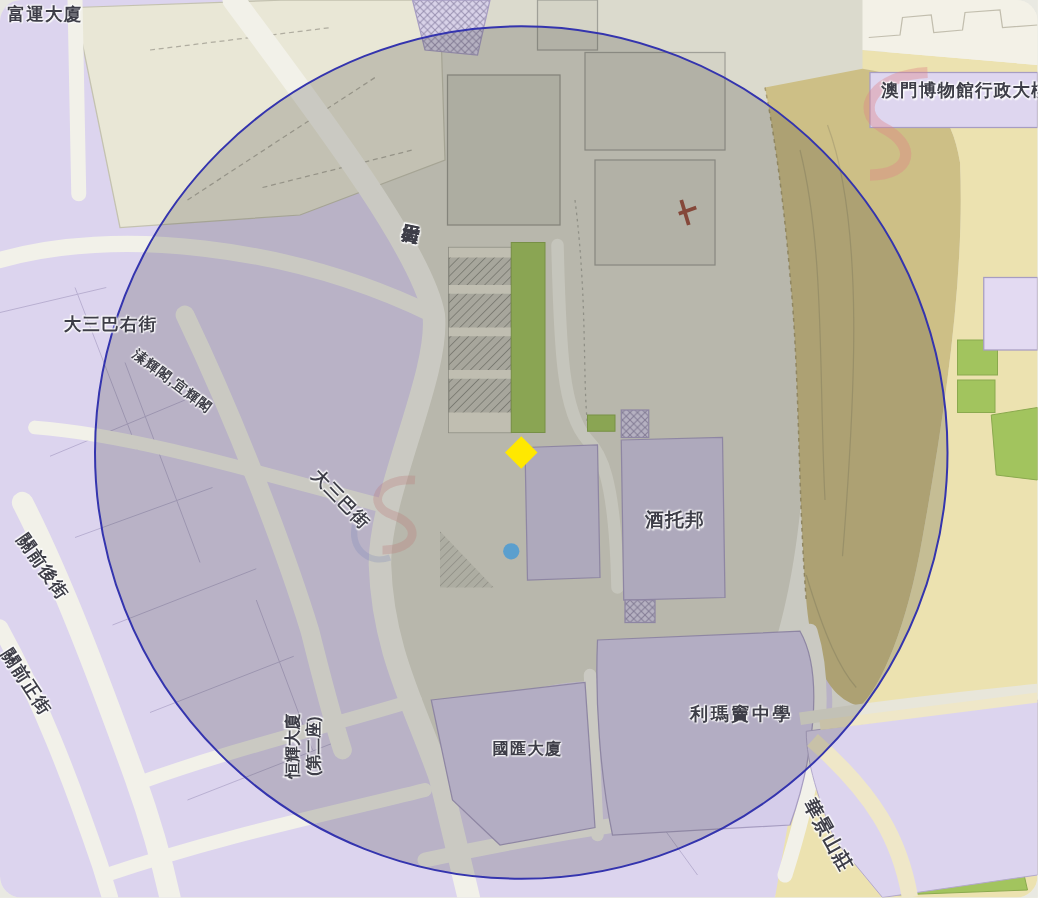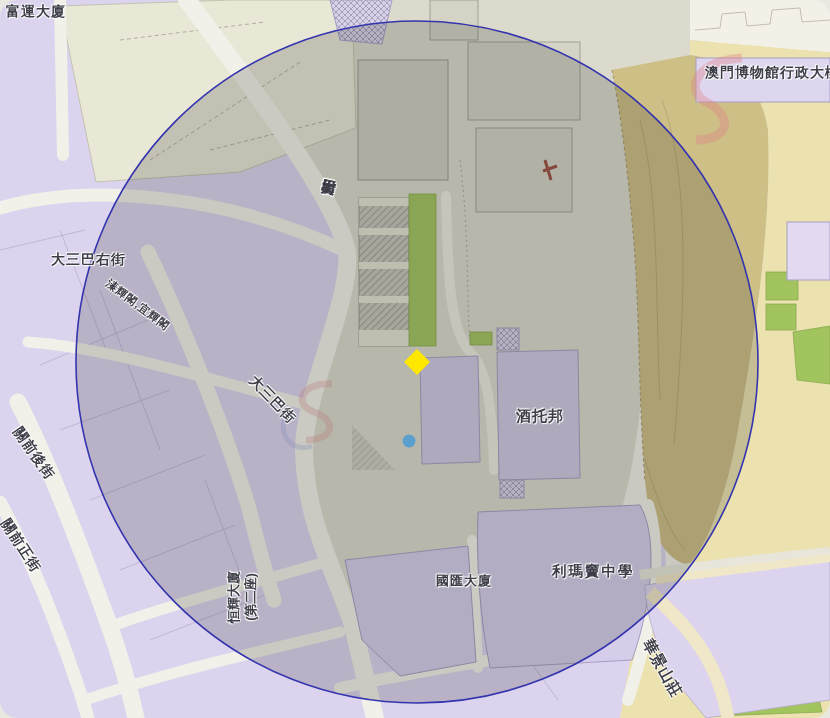--- a/index.html
+++ b/index.html
@@ -154,17 +154,17 @@
 <div class="lbl" style="left:6px;top:3px;font-size:14px;">富運大廈</div>
 <div class="lbl" style="left:705px;top:64px;font-size:14px;">澳門博物館行政大樓</div>
 <div class="lbl" style="left:51px;top:251px;font-size:14px;">大三巴右街</div>
 <div class="lbl" style="left:112px;top:276px;font-size:11px;transform:rotate(37deg);">溱輝閣,宜輝閣</div>
 <div class="lbl lbl-v" style="left:324px;top:168px;font-size:14px;transform:rotate(12deg);">大三巴右街</div>
 <div class="lbl" style="left:258px;top:372px;font-size:14px;transform:rotate(46deg);">大三巴街</div>
 <div class="lbl" style="left:24px;top:424px;font-size:14px;transform:rotate(55deg);">關前後街</div>
 <div class="lbl" style="left:12px;top:516px;font-size:14px;transform:rotate(57deg);">關前正街</div>
 <div class="lbl" style="left:516px;top:407px;font-size:15px;">酒托邦</div>
 <div class="lbl" style="left:552px;top:562px;font-size:14.5px;letter-spacing:2px;">利瑪竇中學</div>
-<div class="lbl" style="left:394px;top:572px;font-size:13px;margin-left:42px;">國匯大廈</div>
+<div class="lbl" style="left:394px;top:590px;font-size:13px;">國匯大廈</div>
 <div class="lbl lbl-pre" style="left:217px;top:580px;font-size:13px;transform:rotate(-90deg);">恒輝大廈
 (第二座)</div>
 <div class="lbl" style="left:655px;top:636px;font-size:15px;transform:rotate(61deg);">華景山莊</div>
 </div>
 
 </body></html>

